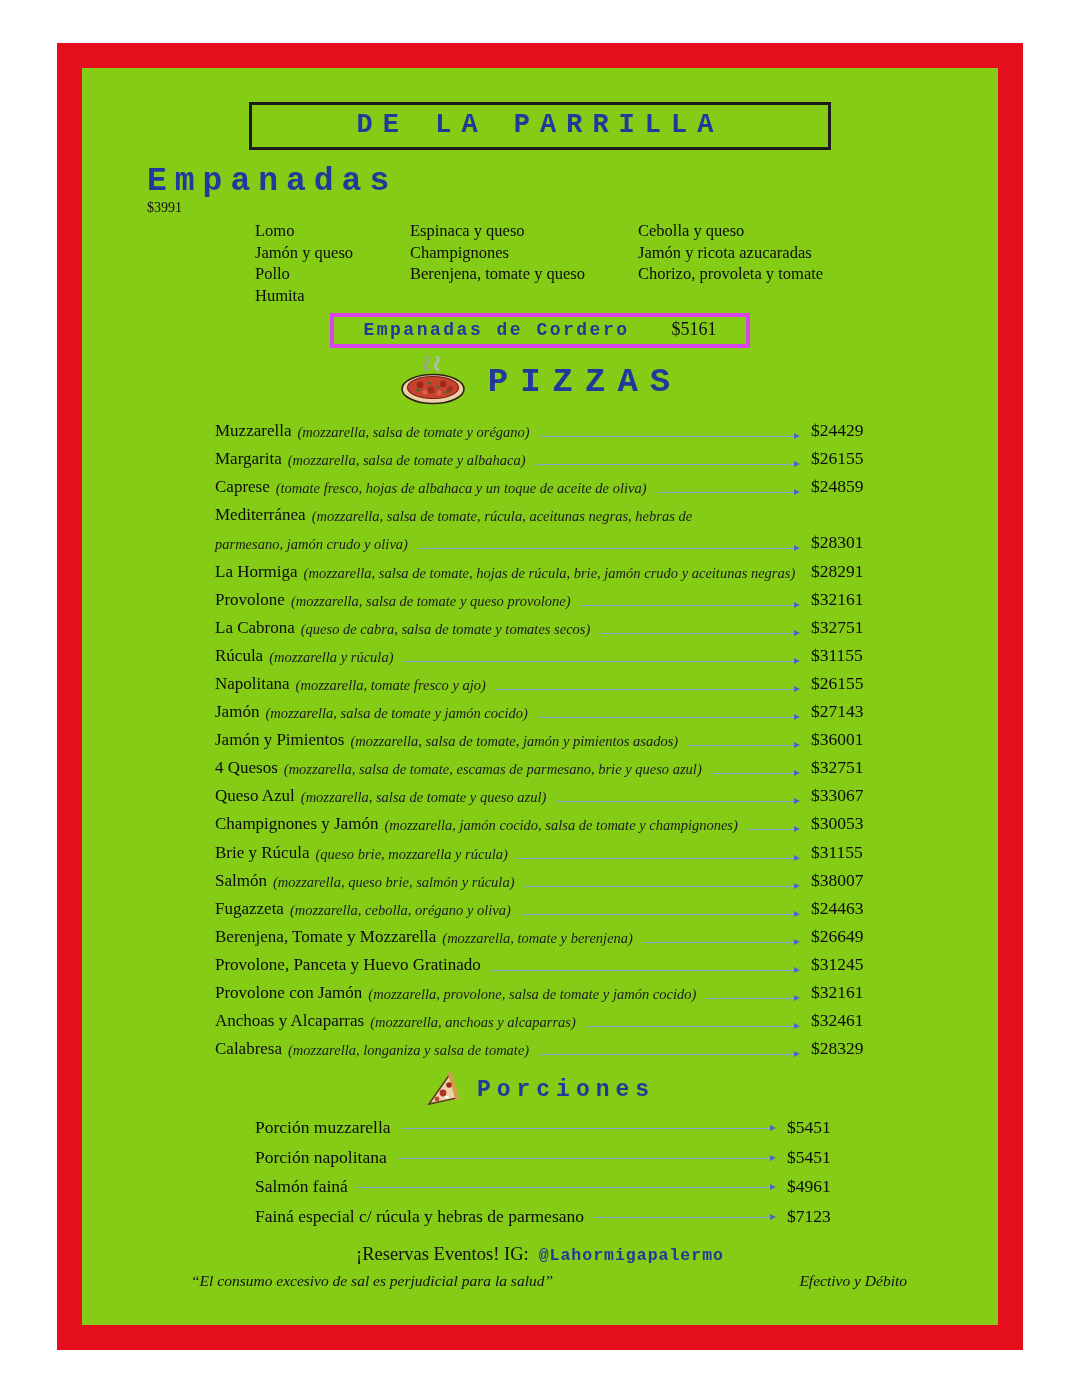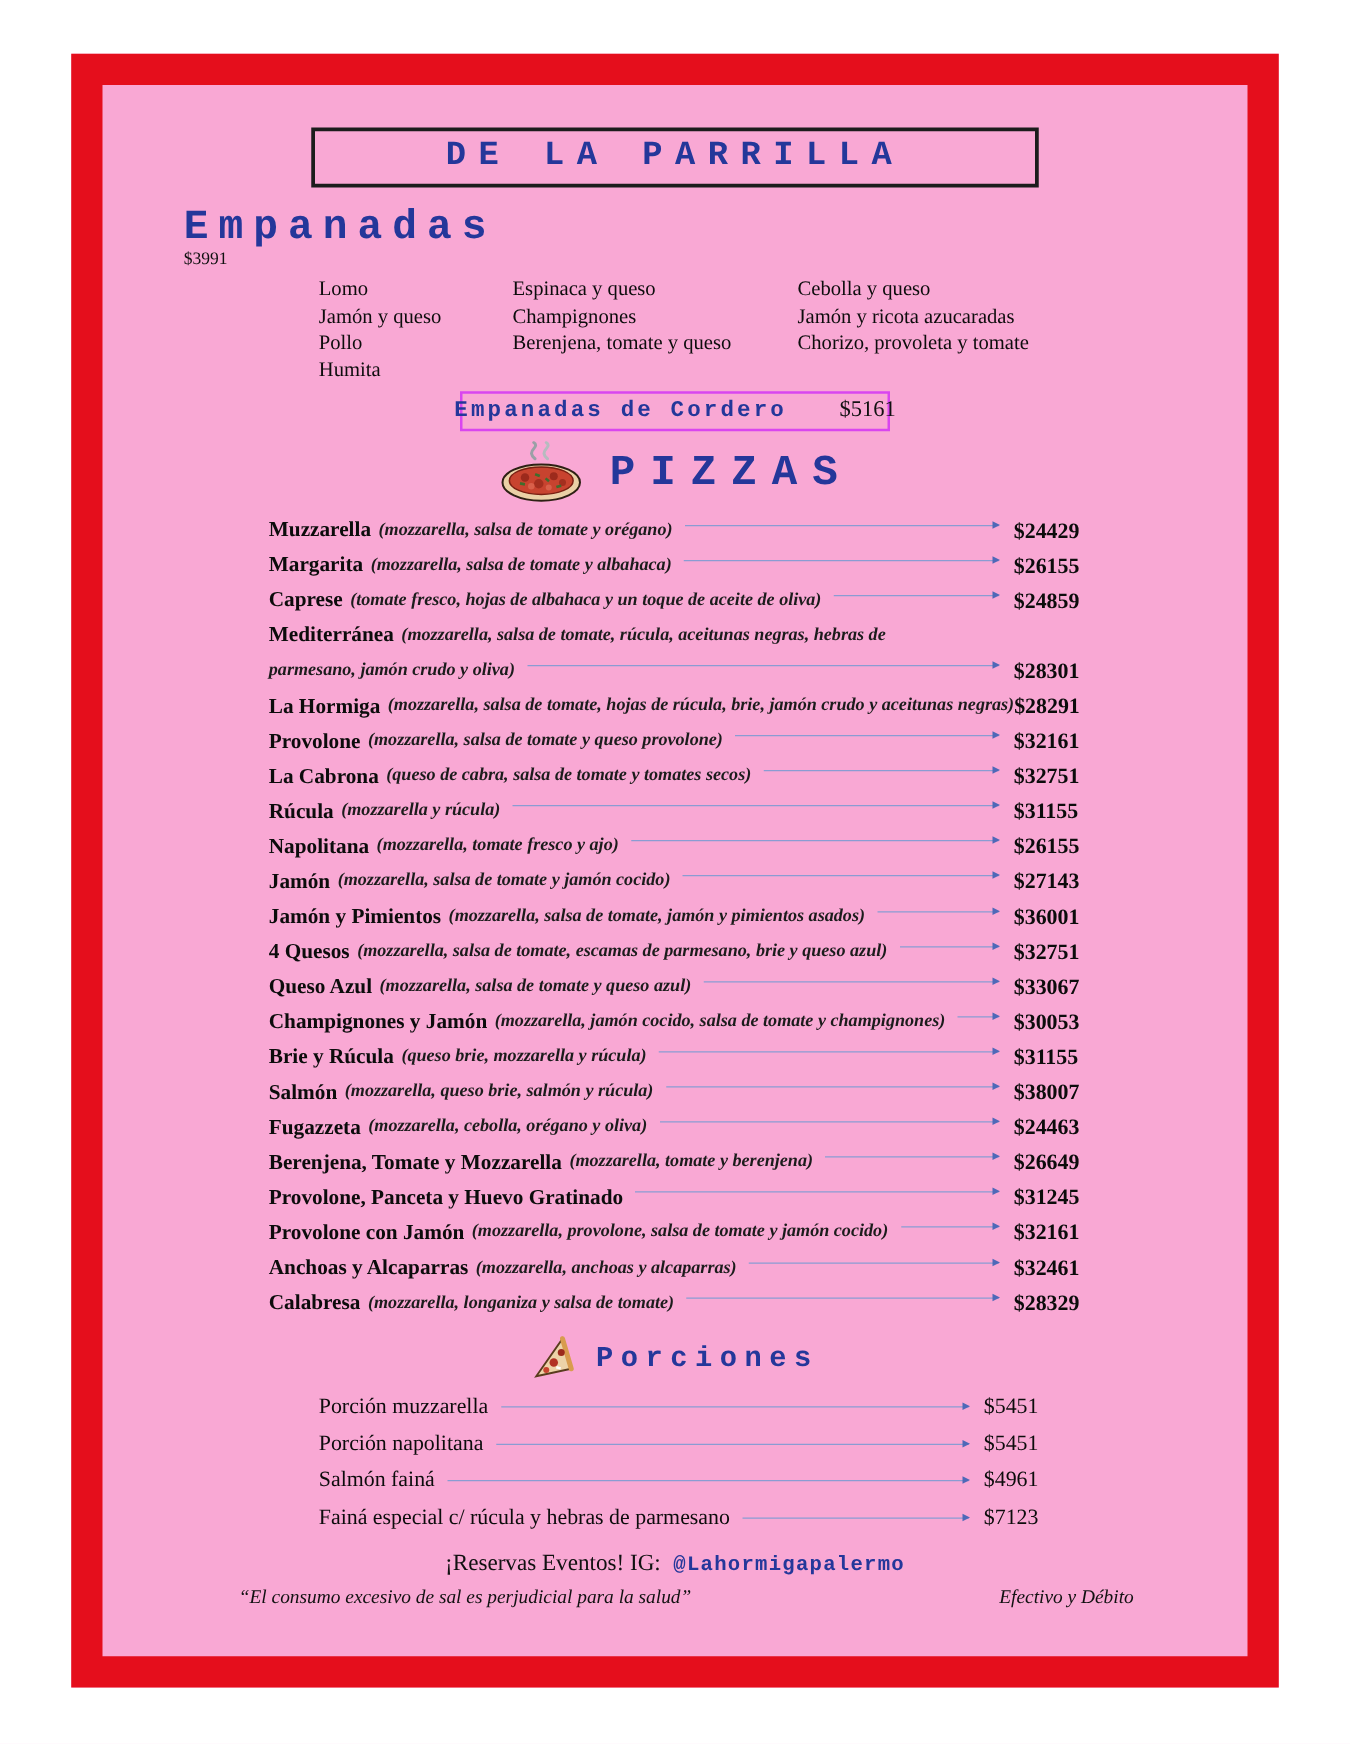--- a/index.html
+++ b/index.html
@@ -1,19 +1,19 @@
 <!DOCTYPE html>
 <html><head>
 <meta charset="utf-8">
 <style>
   * { margin:0; padding:0; box-sizing:border-box; }
   html,body { width:1080px; height:1395px; background:#ffffff; overflow:hidden;
               font-family:"Liberation Serif", serif; color:#111; }
   .frame { position:absolute; left:57px; top:43px; width:966px; height:1307px;
-           border:25px solid #e50e1c; background:#f9a8d4; }
+           border:25px solid #e50e1c; background:#84cc16; }
   .content { padding:0 51px; }
 
   
   .title-box { width:582px; margin:34px auto 0 auto; border:3px solid #1c1c1c;
                padding:5px 10px 7px 10px; text-align:center; }
   .title-box .t { font-family:"Liberation Mono","DejaVu Sans Mono",monospace;
                   font-weight:bold; font-size:27px; letter-spacing:10px; color:#24379a;
                   white-space:nowrap; }
 
   
@@ -23,37 +23,37 @@
   .emp-head .p { font-size:14px; color:#111; margin-left:14px; }
 
   
   .emp-cols { display:flex; margin:4px 0 0 122px; }
   .emp-col { font-size:16.5px; line-height:21.5px; color:#0d0d0d; }
   .emp-col.c1 { width:155px; }
   .emp-col.c2 { width:228px; }
   .emp-col.c3 { width:240px; }
 
   
-  .cordero-box { width:344px; margin:7px auto 0 auto; border:2px solid #d946ef;
+  .cordero-box { width:420px; margin:7px auto 0 auto; border:4px solid #d946ef;
                  padding:2px 8px 4px 8px; display:flex; justify-content:center; align-items:baseline; }
   .cordero-box .t { font-family:"Liberation Mono","DejaVu Sans Mono",monospace; font-weight:bold;
                     font-size:18px; letter-spacing:2.5px; color:#24379a; white-space:nowrap; }
   .cordero-box .p { font-size:18px; color:#111; margin-left:42px; }
 
   
   .sec-head { display:flex; justify-content:center; align-items:center; margin-top:8px; }
   .sec-head .h { font-family:"Liberation Mono","DejaVu Sans Mono",monospace; font-weight:bold;
                  color:#24379a; white-space:nowrap; }
   .pizzas-head .h { font-size:34px; letter-spacing:12px; margin-left:18px; }
   .porciones-head { margin-top:12px; }
   .porciones-head .h { font-size:23px; letter-spacing:6px; margin-left:16px; }
 
   
   .pizza-list { margin:5px 72px 0 82px; }
-  .pizza-row { display:flex; align-items:center; height:28.1px; white-space:nowrap;font-weight:bold; }
+  .pizza-row { display:flex; align-items:flex-end; height:28.1px; white-space:nowrap; }
   .item-name { font-size:17px; color:#0c0c0c; }
   .item-desc { font-size:14.5px; font-style:italic; color:#1c1c1c; margin-left:6px; }
   .item-desc.cont { margin-left:0; }
   .leader { flex:1 1 auto; min-width:18px; height:1px; background:#8a9cd2;
             position:relative; top:-4px; margin:0 12px 0 10px; }
   .leader::after { content:''; position:absolute; right:-1px; top:-3px;
                    border-left:6px solid #4f68b8; border-top:3px solid transparent;
                    border-bottom:3px solid transparent; }
   .price { flex:0 0 64px; font-size:17.5px; color:#0c0c0c; text-align:left; }
   .price.auto { margin-left:auto; }

